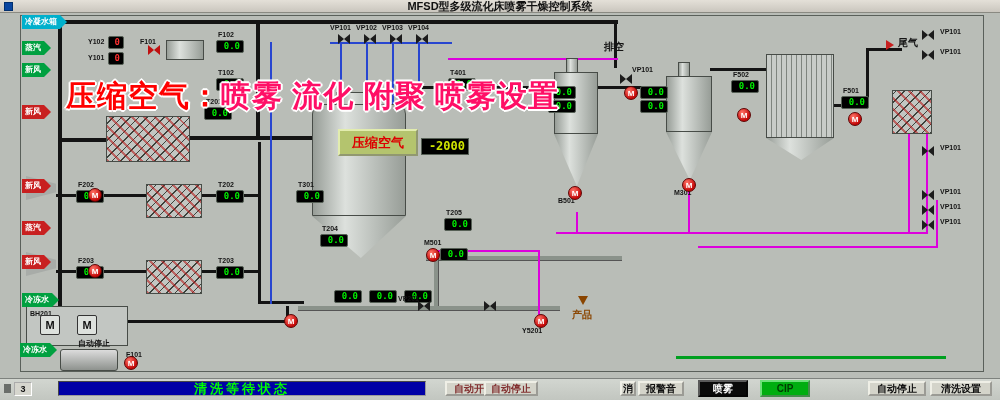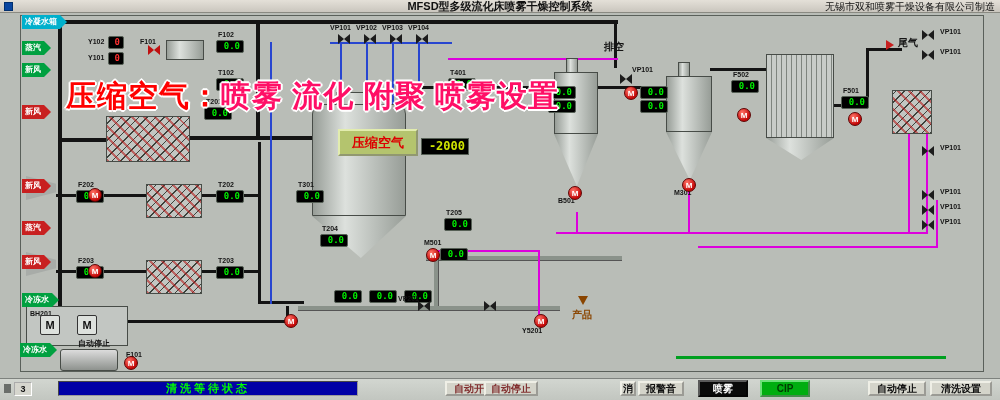--- a/index.html
+++ b/index.html
@@ -59,37 +59,36 @@
     background:#000; border:1px solid #566056; color:#cfe400;
     font-family:"DejaVu Sans Mono",monospace; font-weight:bold; font-size:12px; line-height:15px; text-align:right; padding:0 3px; }
   .mini-arrow { position:absolute; z-index:6; width:0; height:0; }
 
   
   #bottombar { position:absolute; left:0; top:378px; width:1000px; height:22px;
     background:linear-gradient(180deg,#d2d6d0,#c2c6c0); border-top:1px solid #7e827e; z-index:30; }
   .tray-sq { position:absolute; top:384px; width:7px; height:9px; background:#6a6e6a; z-index:31; }
   #counter-box { position:absolute; left:14px; top:382px; width:18px; height:14px; z-index:31;
     background:#d6d6ce; border:1px inset #fff; font-size:9px; font-weight:bold; text-align:center; line-height:12px; color:#101010; }
-  #status-banner { position:absolute; left:58px; top:381px; width:300px; height:15px; z-index:31;
-    background:#0000a6; border:1px inset #9a9a9a; color:#00ff00; font-weight:bold; font-size:11px;
+  #status-banner { position:absolute; left:58px; top:381px; width:368px; height:15px; z-index:31;
+    background:#0000a6; border:1px inset #9a9a9a; color:#00ff00; font-weight:bold; font-size:13px;
     text-align:center; line-height:13px; letter-spacing:3px; }
   .sys-btn { position:absolute; top:381px; height:15px; z-index:31; background:#d4d4ca; border:2px outset #efefe6;
     font-family:"Liberation Sans",sans-serif; font-weight:bold; font-size:10px; line-height:11px; color:#823030;
     text-align:center; cursor:pointer; padding:0; }
   .sys-btn.dark { background:#0a0a0a; border:2px outset #5a5a5a; color:#ffffff; top:380px; height:17px; }
   .sys-btn.green { background:#00ae10; border:2px outset #6fe07a; color:#003c00; top:380px; height:17px; }
   .sys-btn.plain { color:#101010; }
 </style>
 </head>
 <body>
 
 <div id="titlebar">
   <span class="app-icon"></span>
   <div class="title">MFSD型多级流化床喷雾干燥控制系统</div>
-  <div class="company">无锡市双和喷雾干燥设备有限公司制造</div>
 </div>
 
 <div id="main-area"></div>
 <div id="diagram-frame"></div>
 
 <div class="pipe" style="left:58px;top:20px;width:560px;height:4px;background:#141414"></div>
 <div class="pipe" style="left:58px;top:20px;width:4px;height:294px;background:#141414"></div>
 <div class="pipe" style="left:256px;top:20px;width:4px;height:120px;background:#141414"></div>
 <div class="pipe" style="left:186px;top:136px;width:128px;height:4px;background:#141414"></div>
 <div class="pipe" style="left:58px;top:138px;width:48px;height:4px;background:#141414"></div>

